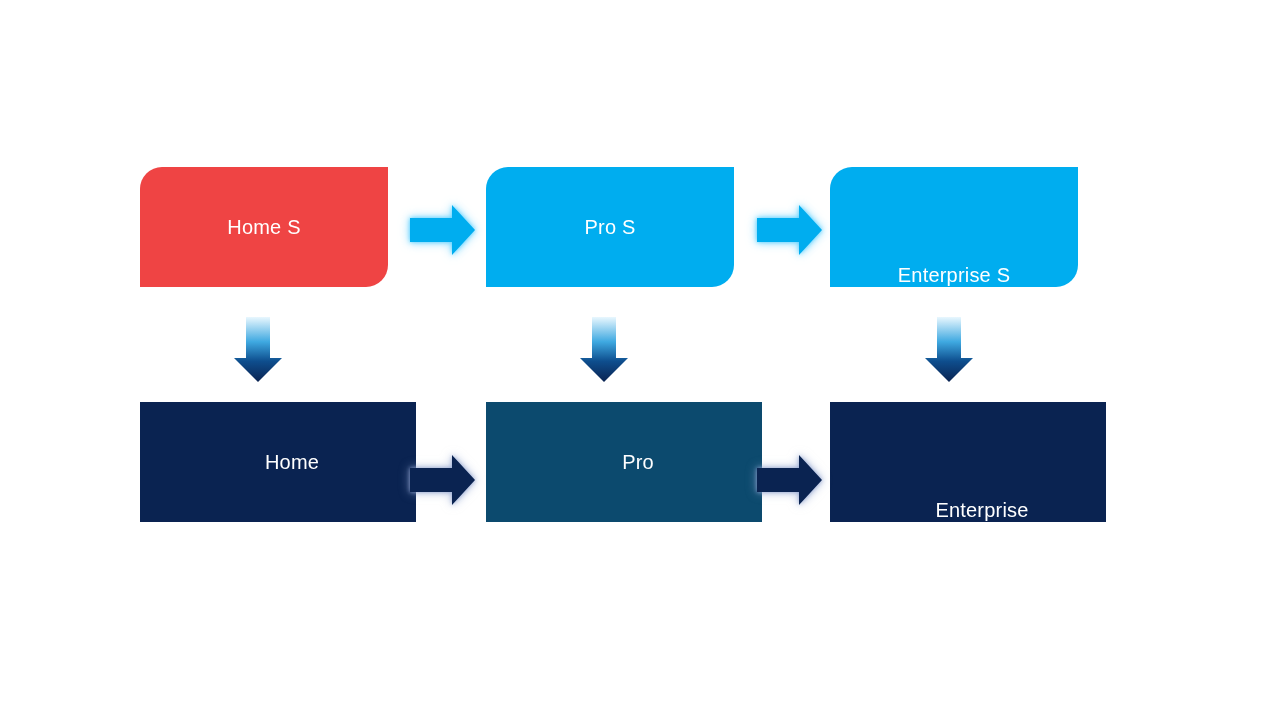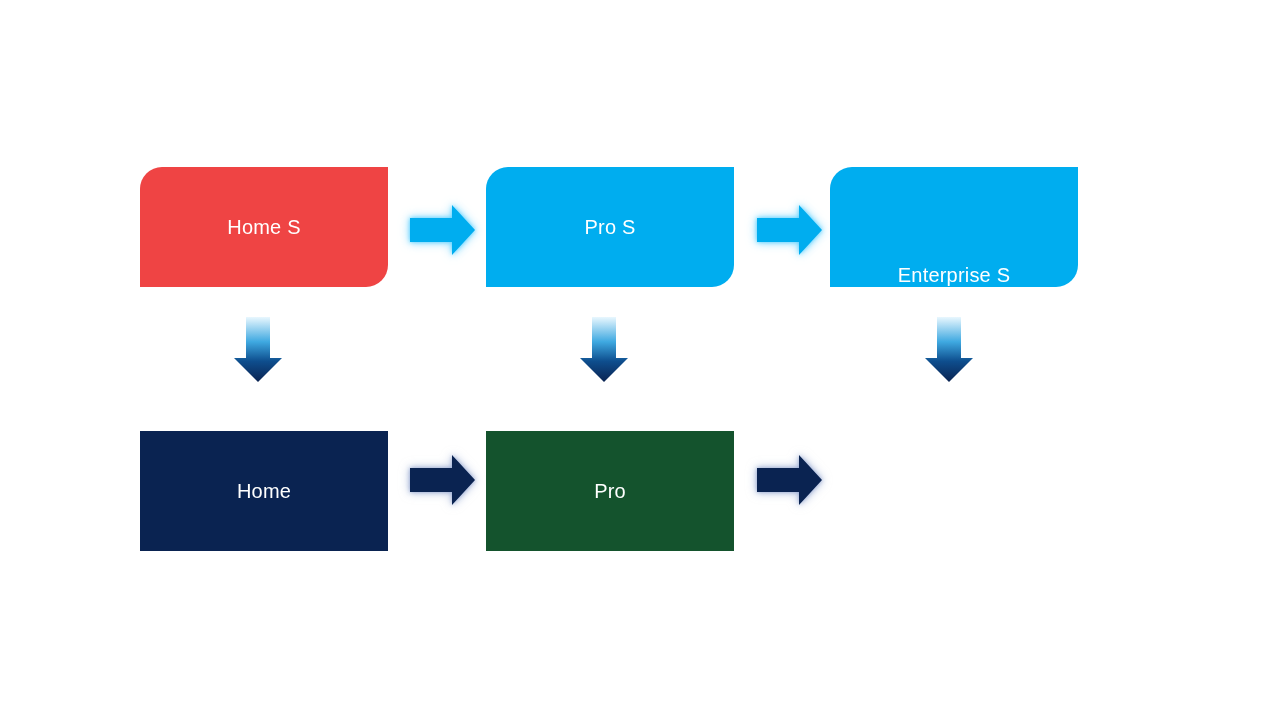--- a/index.html
+++ b/index.html
@@ -34,21 +34,21 @@
     border-radius: 22px 0 22px 0;
   }
   .bottom-box {
     border-radius: 0;
   }
   
   .col-0 { left: 140px; }
   .col-1 { left: 486px; }
   .col-2 { left: 830px; align-items: flex-end; }
   .row-top { top: 167px; }
-  .row-bottom { top: 431px; }
+  .row-bottom { top: 402px; padding-left: 28px; }
 
   .h-arrow {
     position: absolute;
     width: 66px;
     height: 52px;
   }
   .h-arrow.top-style {
     filter: drop-shadow(0 0 2px rgba(80,205,255,0.9)) drop-shadow(0 0 5px rgba(80,205,255,0.65));
   }
   .h-arrow.bottom-style {
@@ -97,22 +97,25 @@
   <div class="flow-box top-box row-top col-1" style="background-color: rgb(0, 173, 239);">
     <span class="label">Pro S</span>
   </div>
   <div class="flow-box top-box row-top col-2" style="background-color: rgb(0, 173, 239);">
     <span class="label">Enterprise S</span>
   </div>
 
   <div class="flow-box bottom-box row-bottom col-0" style="background-color: rgb(10, 35, 81);">
     <span class="label">Home</span>
   </div>
-  <div class="flow-box bottom-box row-bottom col-1" style="background-color: #14532d;">
+  <div class="flow-box bottom-box row-bottom col-1" style="background-color: #0c4a6e;">
     <span class="label">Pro</span>
+  </div>
+  <div class="flow-box bottom-box row-bottom col-2" style="background-color: rgb(10, 35, 81);">
+    <span class="label">Enterprise</span>
   </div>
 
   <svg class="h-arrow top-style h-arrow-row1 h-arrow-gap0" viewBox="0 0 66 52">
     <path d="M0 14 L42 14 L42 1 L65 26 L42 51 L42 38 L0 38 Z" fill="#00ADEF"></path>
   </svg>
   <svg class="h-arrow top-style h-arrow-row1 h-arrow-gap1" viewBox="0 0 66 52">
     <path d="M0 14 L42 14 L42 1 L65 26 L42 51 L42 38 L0 38 Z" fill="#00ADEF"></path>
   </svg>
 
   <svg class="h-arrow bottom-style h-arrow-row2 h-arrow-gap0" viewBox="0 0 66 52">

